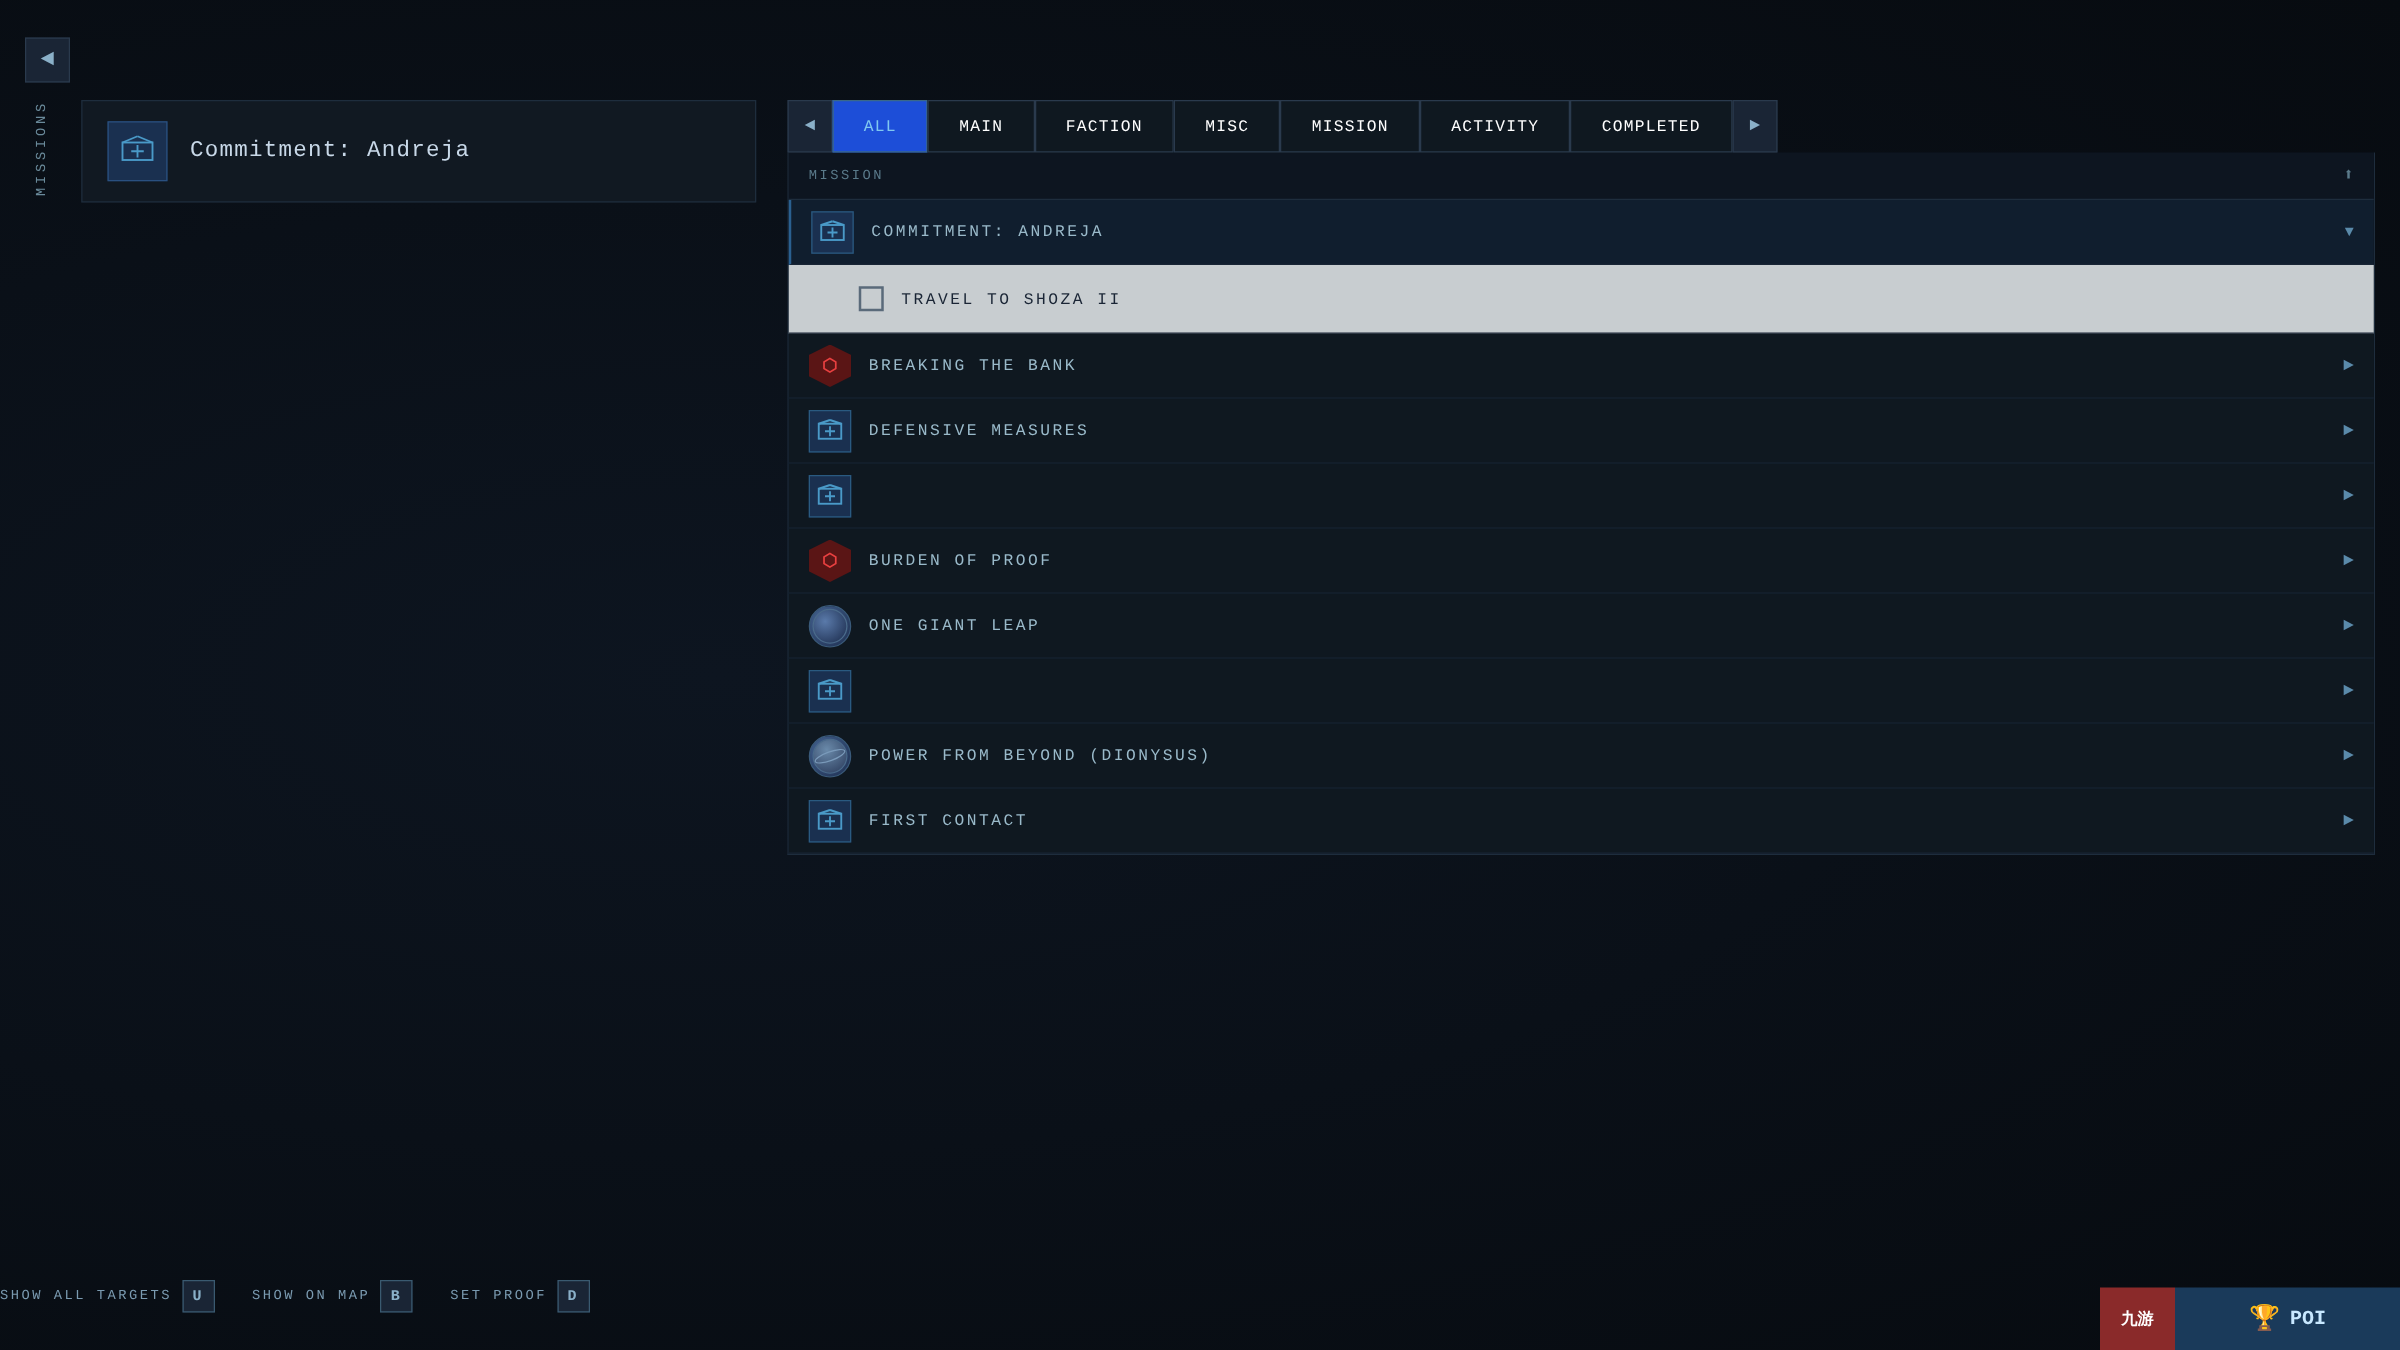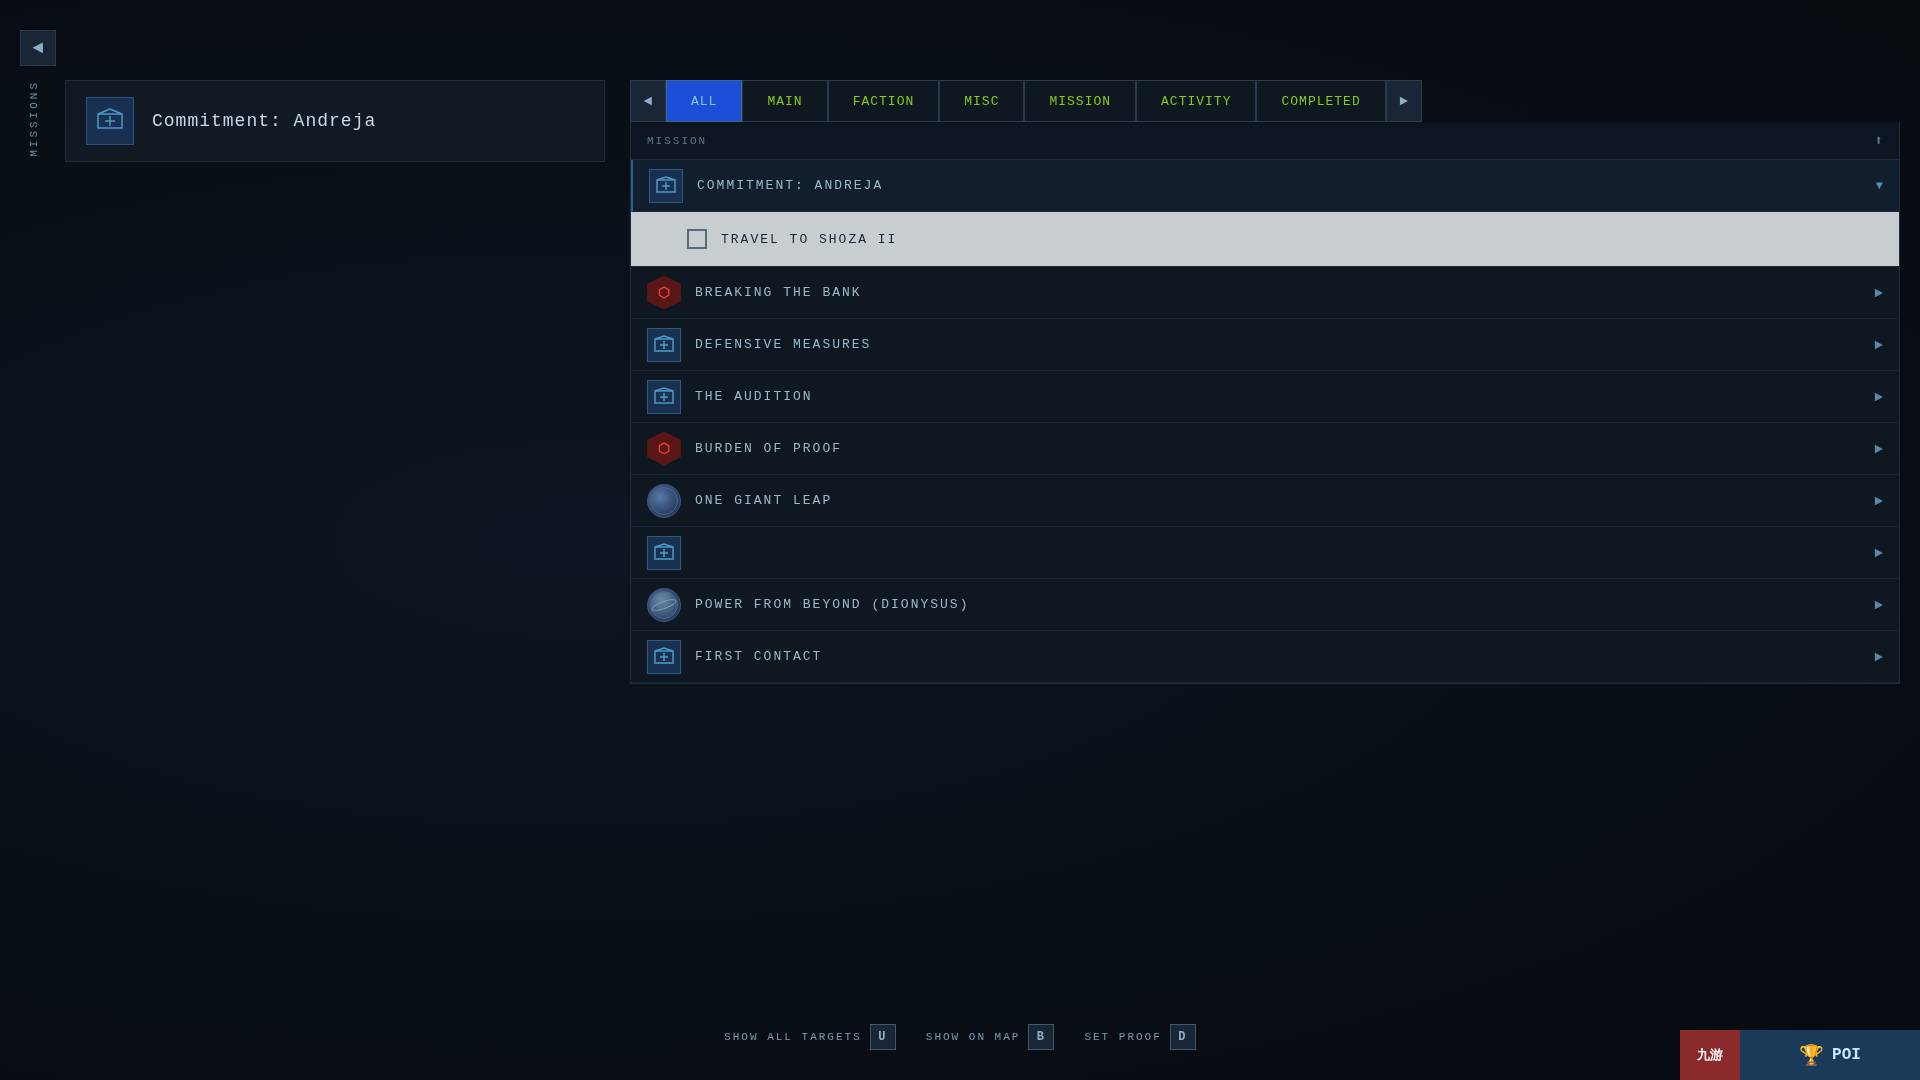--- a/index.html
+++ b/index.html
@@ -123,21 +123,21 @@
       height: 42px;
       padding: 0 24px;
       border: 1px solid #2a3a4d;
       display: flex;
       align-items: center;
       justify-content: center;
       cursor: pointer;
       font-family: 'Courier New', monospace;
       font-size: 13px;
       letter-spacing: 1px;
-      color: #84cc16;
+      color: #ffffff;
       background: #0f1820;
     }
 
     .filter-tab.active {
       background: #1d4ed8;
       color: #80c8f0;
       border-color: #3a6888;
     }
 
     
@@ -256,21 +256,21 @@
     }
 
     
     .bottom-hud {
       position: absolute;
       bottom: 30px;
       left: 0;
       right: 0;
       display: flex;
       align-items: center;
-      justify-content: center;
+      justify-content: flex-start;
       gap: 30px;
     }
 
     .hud-item {
       display: flex;
       align-items: center;
       gap: 8px;
       color: #7a9ab0;
       font-size: 11px;
       letter-spacing: 2px;
@@ -445,21 +445,20 @@
     <div class="mission-row">
       <div class="icon-blue">
         <svg width="22" height="22" viewBox="0 0 22 22" fill="none">
           <rect x="2" y="5" width="18" height="12" stroke="#4a9ac8" stroke-width="1.5" fill="none"></rect>
           <line x1="2" y1="5" x2="11" y2="2" stroke="#4a9ac8" stroke-width="1.5"></line>
           <line x1="20" y1="5" x2="11" y2="2" stroke="#4a9ac8" stroke-width="1.5"></line>
           <line x1="7" y1="11" x2="15" y2="11" stroke="#4a9ac8" stroke-width="1.5"></line>
           <line x1="11" y1="7" x2="11" y2="15" stroke="#4a9ac8" stroke-width="1.5"></line>
         </svg>
       </div>
-      <span class="mission-name">THE AUDITION</span>
       <span class="chevron-right">►</span>
     </div>
 
     <div class="mission-row">
       <div class="hex-red">
         <span style="color:#e84040; font-size:14px; font-weight:bold;">⬡</span>
       </div>
       <span class="mission-name">BURDEN OF PROOF</span>
       <span class="chevron-right">►</span>
     </div>

